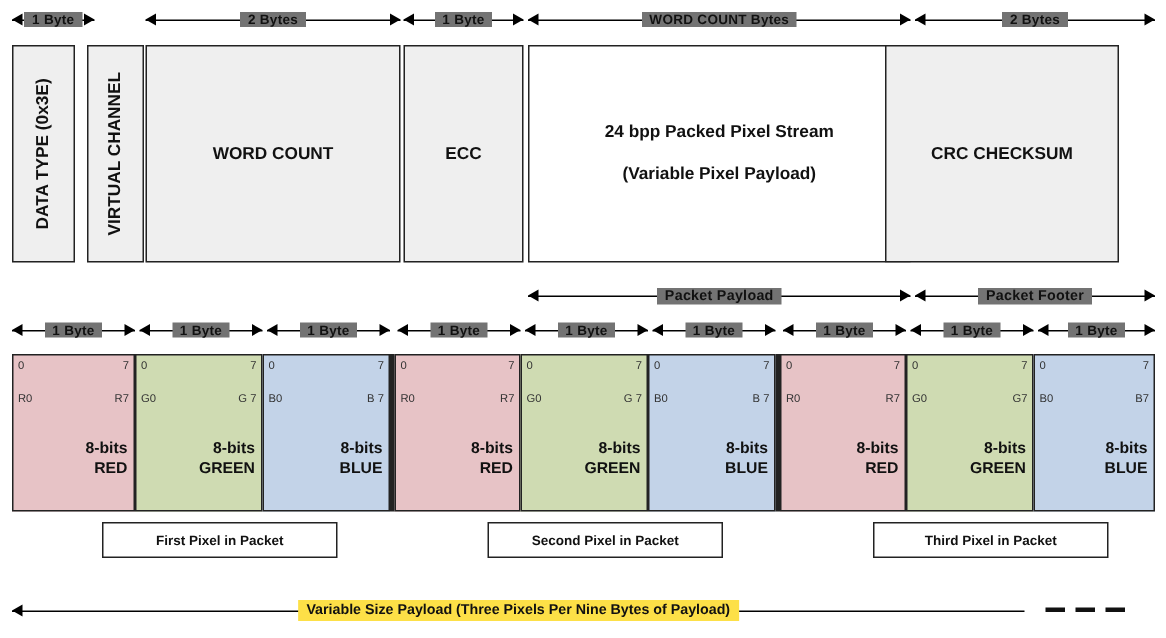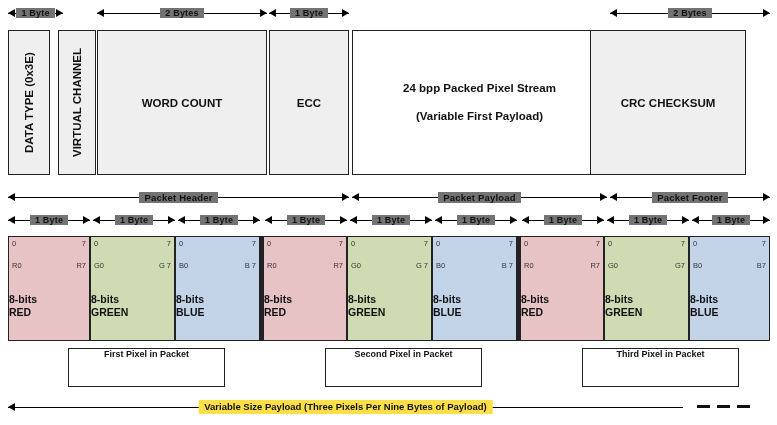--- a/index.html
+++ b/index.html
@@ -65,35 +65,35 @@
   }
   .bytecell .corner.l { left: 3px; }
   .bytecell .corner.r { right: 3px; }
   .bytecell .lbl {
     position: absolute; font-size: 7.5px; color: #333; top: 24px;
   }
   .bytecell .lbl.l { left: 3px; }
   .bytecell .lbl.r { right: 3px; }
   .bytecell .name {
     position: absolute; left: 0; right: 4px; top: 56px;
-    text-align: left; font-size: 10.5px; font-weight: bold;
+    text-align: right; font-size: 10.5px; font-weight: bold;
     line-height: 13px;
   }
   .red   { background: #e7c3c6; }
   .green { background: #cfdbb2; }
   .blue  { background: #c3d3e8; }
 
   
   .sep { position: absolute; top: 236px; height: 105px; width: 2.5px; background: #222; }
 
   
   .pixcap {
-    position: absolute; top: 348px; height: 39px;
+    position: absolute; top: 348px; height: 24px;
     border: 1px solid #222; background: #fff;
-    display: flex; align-items: flex-start; justify-content: center;
+    display: flex; align-items: center; justify-content: center;
     font-size: 9px; font-weight: bold;
   }
 
   
   .bottomline { position: absolute; top: 400px; height: 14px; }
   .bottomline .line { position: absolute; left:0; right:0; top:50%; height:1px; background:#000; }
   .bottomline .cap { position:absolute; top:50%; width:0;height:0;
     border-top:4px solid transparent; border-bottom:4px solid transparent; transform: translateY(-50%); }
   .bottomline .cap.l { left:0; border-right:7px solid #000; }
   .bottomline .txt {
@@ -124,20 +124,26 @@
         <div class="cap l"></div>
         <div class="cap r"></div>
         <div class="txt">2 Bytes</div>
       </div>
       <div class="dimseg" style="left: 269px; width: 80px;">
         <div class="line"></div>
         <div class="cap l"></div>
         <div class="cap r"></div>
         <div class="txt">1 Byte</div>
       </div>
+      <div class="dimseg" style="left: 352px; width: 255px;">
+        <div class="line"></div>
+        <div class="cap l"></div>
+        <div class="cap r"></div>
+        <div class="txt">WORD COUNT Bytes</div>
+      </div>
       <div class="dimseg" style="left: 610px; width: 160px;">
         <div class="line"></div>
         <div class="cap l"></div>
         <div class="cap r"></div>
         <div class="txt">2 Bytes</div>
       </div>
     </div>
 
   <div id="packet-strip">
       <div class="pkt vert" style="left: 8px; width: 42px;">
@@ -148,35 +154,29 @@
       </div>
       <div class="pkt" style="left: 97px; width: 170px;">
         <span>WORD COUNT</span>
       </div>
       <div class="pkt" style="left: 269px; width: 80px;">
         <span>ECC</span>
       </div>
       <div class="pkt white" style="left: 352px; width: 255px;">
         <div class="two-line">
           <div>24 bpp Packed Pixel Stream</div>
-          <div class="sub">(Variable First Payload)</div>
+          <div class="sub">(Variable Pixel Payload)</div>
         </div>
       </div>
       <div class="pkt" style="left: 590px; width: 156px;">
         <span>CRC CHECKSUM</span>
       </div>
     </div>
 
   <div class="dimrow seclbl" id="section-dims" style="top:190px;left:0;width:777px;">
-      <div class="dimseg" style="left: 8px; width: 341px;">
-        <div class="line"></div>
-        <div class="cap l"></div>
-        <div class="cap r"></div>
-        <div class="txt plain">Packet Header</div>
-      </div>
       <div class="dimseg" style="left: 352px; width: 255px;">
         <div class="line"></div>
         <div class="cap l"></div>
         <div class="cap r"></div>
         <div class="txt plain">Packet Payload</div>
       </div>
       <div class="dimseg" style="left: 610px; width: 160px;">
         <div class="line"></div>
         <div class="cap l"></div>
         <div class="cap r"></div>

